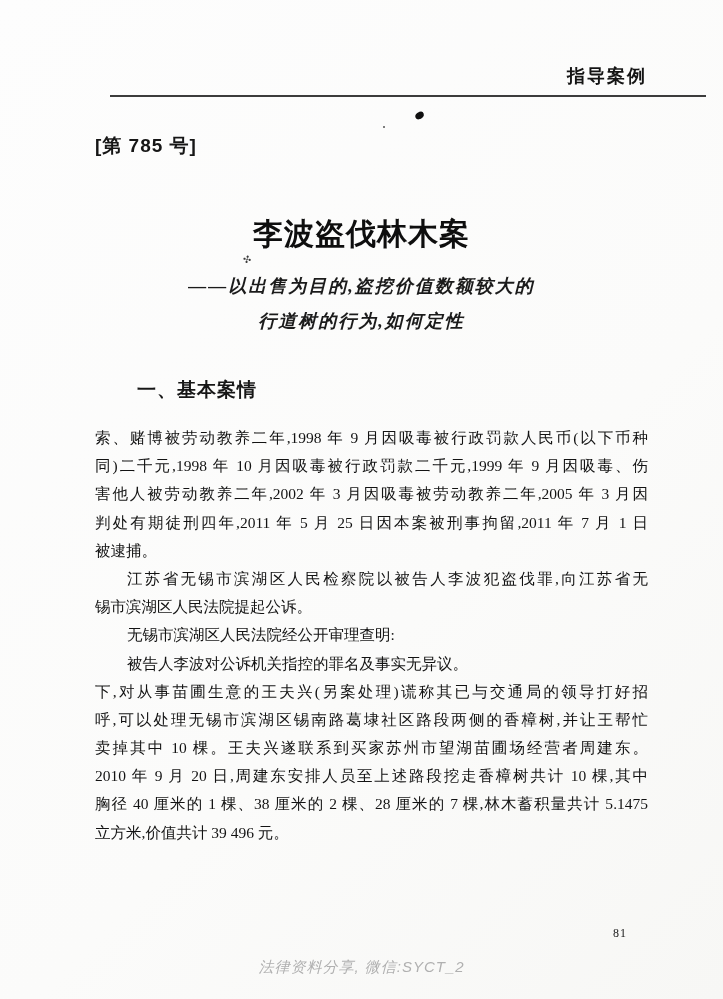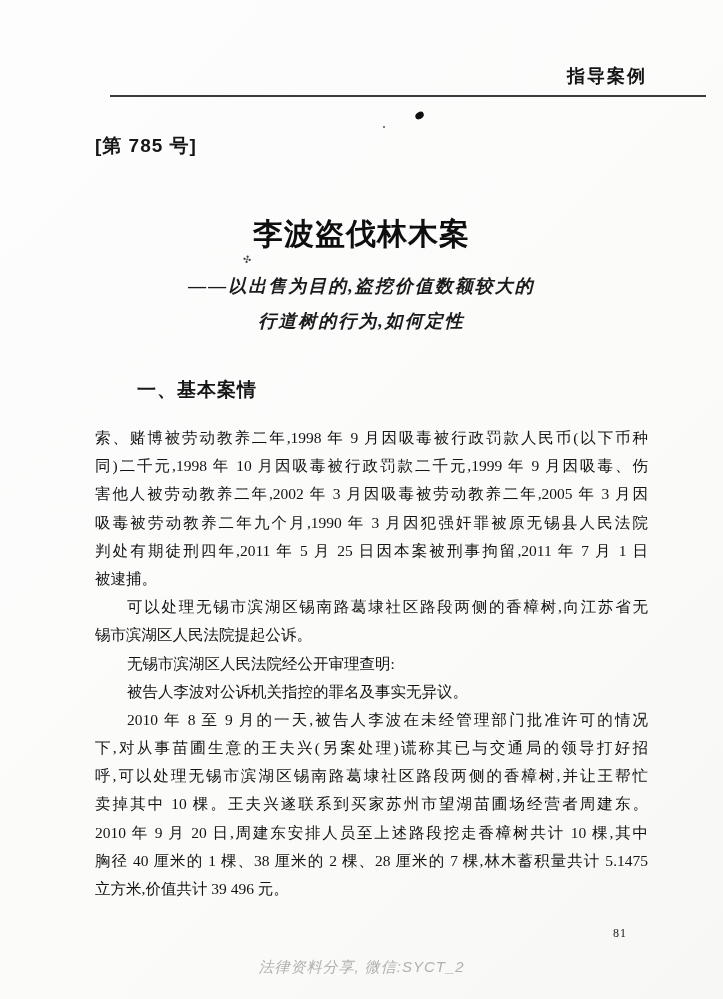--- a/index.html
+++ b/index.html
@@ -157,28 +157,26 @@
 
   <div class="subtitle line1">——以出售为目的,盗挖价值数额较大的</div>
   <div class="subtitle line2">行道树的行为,如何定性</div>
 
   <div class="section-heading">一、基本案情</div>
 
   <div class="body-text">
     <div class="bline">索、赌博被劳动教养二年,1998 年 9 月因吸毒被行政罚款人民币(以下币种</div>
     <div class="bline">同)二千元,1998 年 10 月因吸毒被行政罚款二千元,1999 年 9 月因吸毒、伤</div>
     <div class="bline">害他人被劳动教养二年,2002 年 3 月因吸毒被劳动教养二年,2005 年 3 月因</div>
-    <div class="bline">吸毒被劳动教养二年九个月,1990 年 3 月因犯强奸罪被原无锡县人民法院</div>
     <div class="bline">判处有期徒刑四年,2011 年 5 月 25 日因本案被刑事拘留,2011 年 7 月 1 日</div>
     <div class="bline last">被逮捕。</div>
-    <div class="bline indent">可以处理无锡市滨湖区锡南路葛埭社区路段两侧的香樟树,向江苏省无</div>
+    <div class="bline indent">江苏省无锡市滨湖区人民检察院以被告人李波犯盗伐罪,向江苏省无</div>
     <div class="bline last">锡市滨湖区人民法院提起公诉。</div>
     <div class="bline indent last">无锡市滨湖区人民法院经公开审理查明:</div>
     <div class="bline indent last">被告人李波对公诉机关指控的罪名及事实无异议。</div>
-    <div class="bline indent">2010 年 8 至 9 月的一天,被告人李波在未经管理部门批准许可的情况</div>
     <div class="bline">下,对从事苗圃生意的王夫兴(另案处理)谎称其已与交通局的领导打好招</div>
     <div class="bline">呼,可以处理无锡市滨湖区锡南路葛埭社区路段两侧的香樟树,并让王帮忙</div>
     <div class="bline">卖掉其中 10 棵。王夫兴遂联系到买家苏州市望湖苗圃场经营者周建东。</div>
     <div class="bline">2010 年 9 月 20 日,周建东安排人员至上述路段挖走香樟树共计 10 棵,其中</div>
     <div class="bline">胸径 40 厘米的 1 棵、38 厘米的 2 棵、28 厘米的 7 棵,林木蓄积量共计 5.1475</div>
     <div class="bline last">立方米,价值共计 39 496 元。</div>
   </div>
 
   <div class="page-number">81</div>
 

